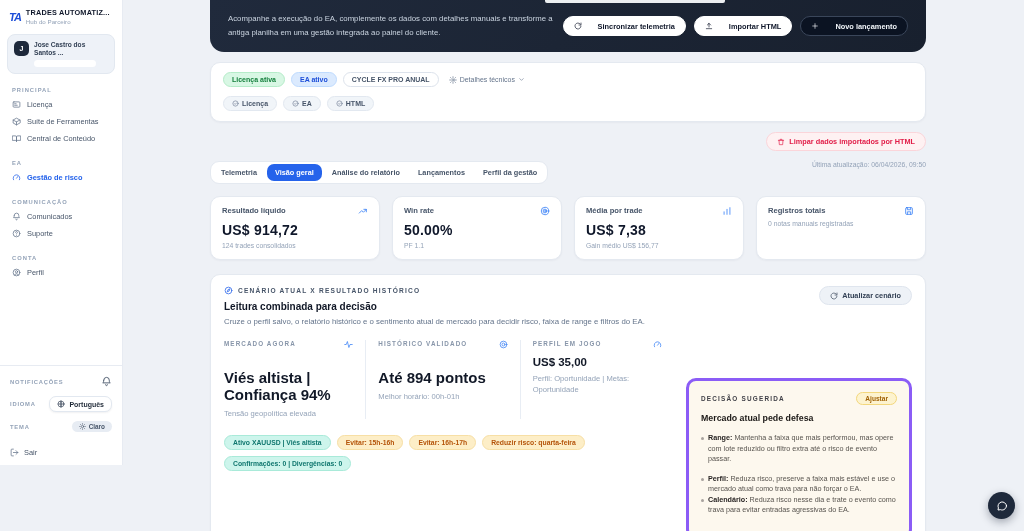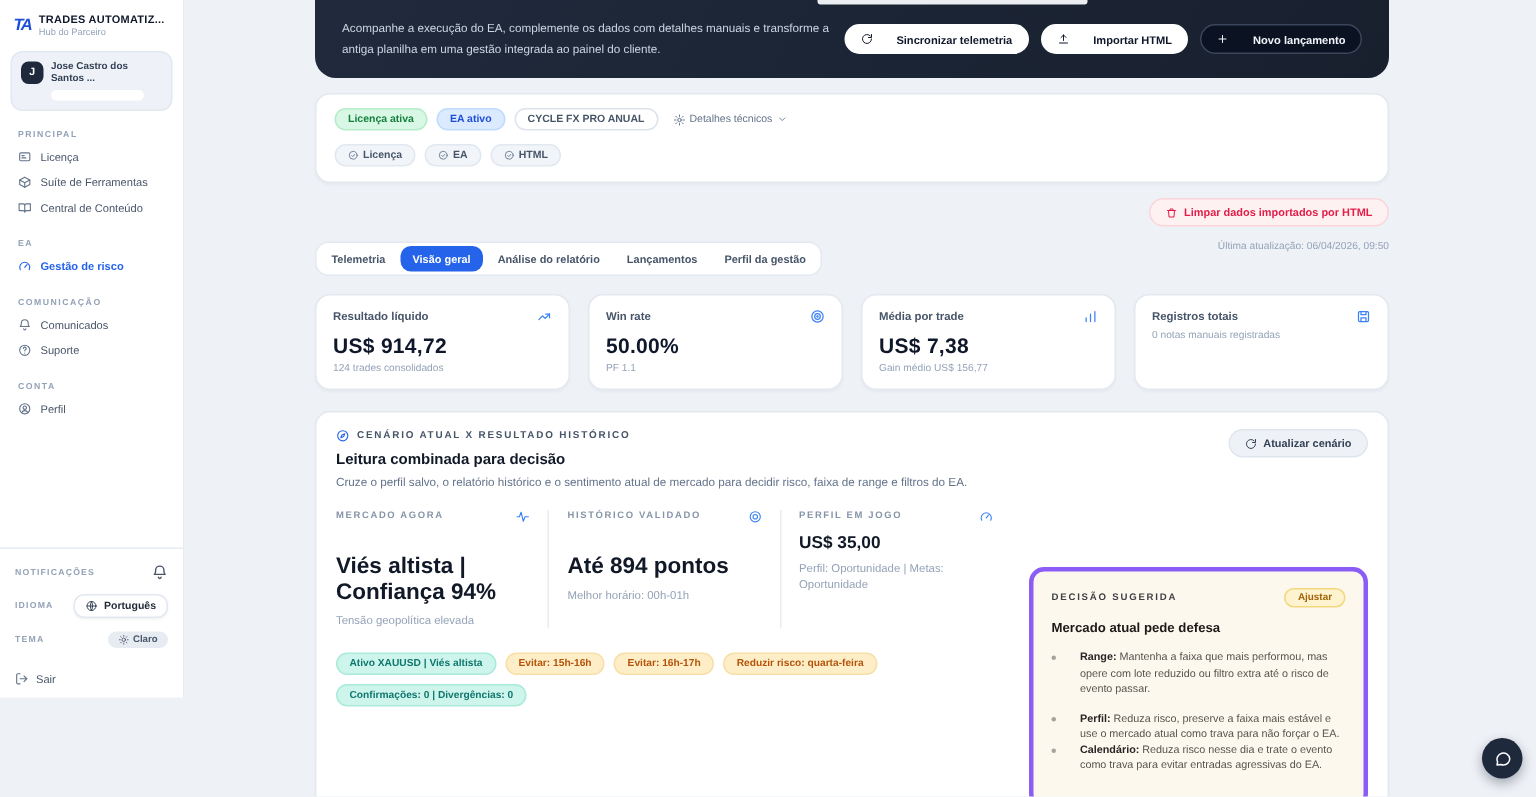--- a/index.html
+++ b/index.html
@@ -96,21 +96,21 @@
   .pill { font-size:6.8px; font-weight:700; padding:3px 8px; border-radius:999px; white-space:nowrap; }
   .pill.teal { background:#cdf5ec; color:#0f766e; border:1px solid #a9ead9; }
   .pill.amber { background:#fdeec7; color:#b45309; border:1px solid #f7dfa5; }
 
   .decision { background:#fdf8ee; border:3px solid #8b5cf6; border-radius:10px; padding:11px 12px;margin-top:38px; }
   .dec-head { display:flex; align-items:center; justify-content:space-between; }
   .dec-eyebrow { font-size:6.4px; font-weight:700; letter-spacing:1.2px; color:#3f3f46; }
   .dec-action { background:#fdf3cf; border:1px solid #f3d77c; color:#a16207; font-size:6.6px; font-weight:700; border-radius:999px; padding:2px 8px; cursor:pointer; }
   .dec-title { font-size:8.8px; font-weight:800; color:#1c1917; margin-top:8px; }
   .dec-list { list-style:none; margin-top:10px; }
-  .dec-item { display:flex; gap:16px; margin-bottom:9px; }
+  .dec-item { display:flex; gap:4px; margin-bottom:9px; }
   .dec-dot { width:3px; height:3px; border-radius:50%; background:#a8a29e; margin-top:4px; flex:0 0 3px; }
   .dec-text { font-size:7.2px; color:#57534e; line-height:10.5px; }
   .dec-lead { font-weight:800; color:#292524; }
 
   .notice { margin-top:12px; padding:8px 12px 9px 12px; }
 
   .fab { position:absolute; right:9px; bottom:12px; width:27px; height:27px; border-radius:50%; background:#1e293b; display:flex; align-items:center; justify-content:center; color:#fff; box-shadow:0 3px 8px rgba(15,23,42,.35); cursor:pointer; }
   .fab .bic { width:12px; height:12px; }
 </style>
 </head>

